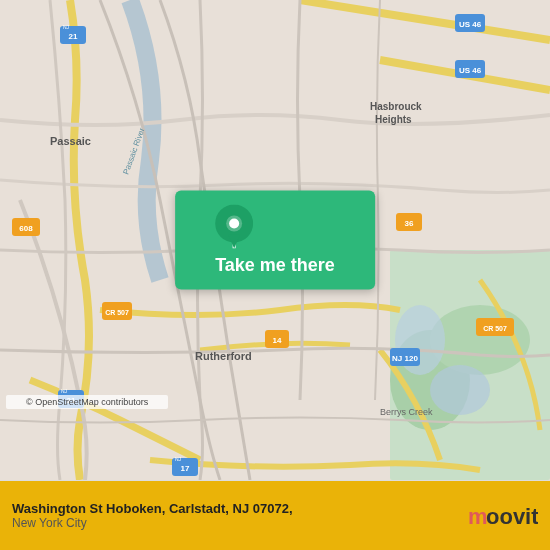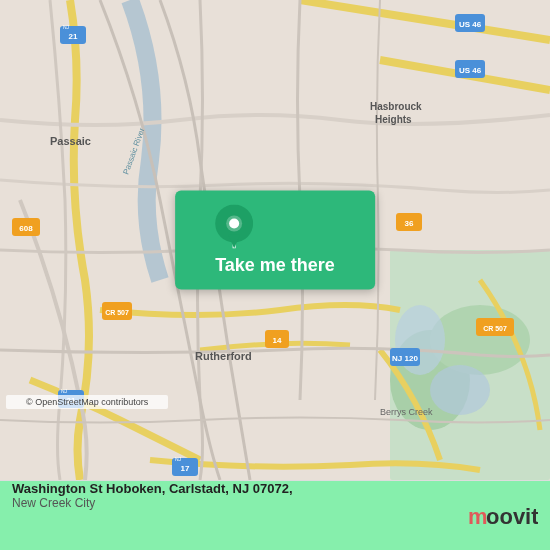--- a/index.html
+++ b/index.html
@@ -17,22 +17,23 @@
       height: 480px;
       position: relative;
       background-color: #e8e0d8;
       overflow: hidden;
     }
 
     
     #bottom-bar {
       width: 550px;
       height: 70px;
-      background: #86efac;
-      display: flex;
+      background: #eab308;
+      display: flex;
+      align-items: center;
       padding: 0 12px;
       border-top: 1px solid #ddd;
     }
 
     #moovit-logo {
       display: flex;
       align-items: center;
       margin-left: auto;
     }
 
@@ -218,21 +219,21 @@
 
   
   <div class="osm-attribution">
     <span>© OpenStreetMap contributors</span>
   </div>
 </div>
 
 <div id="bottom-bar">
   <div id="location-info">
     <span class="location-name">Washington St Hoboken, Carlstadt, NJ 07072,</span>
-    <span class="location-city">New Creek City</span>
+    <span class="location-city">New York City</span>
   </div>
   <div id="moovit-logo">
 
     <svg width="70" height="32" viewBox="0 0 70 32" xmlns="http://www.w3.org/2000/svg">
 
       <text x="0" y="24" font-size="22" font-family="Arial" font-weight="bold" fill="#e05a5a">m</text>
       <text x="18" y="24" font-size="22" font-family="Arial" font-weight="bold" fill="#333">oovit</text>
 
     </svg>
   </div>

